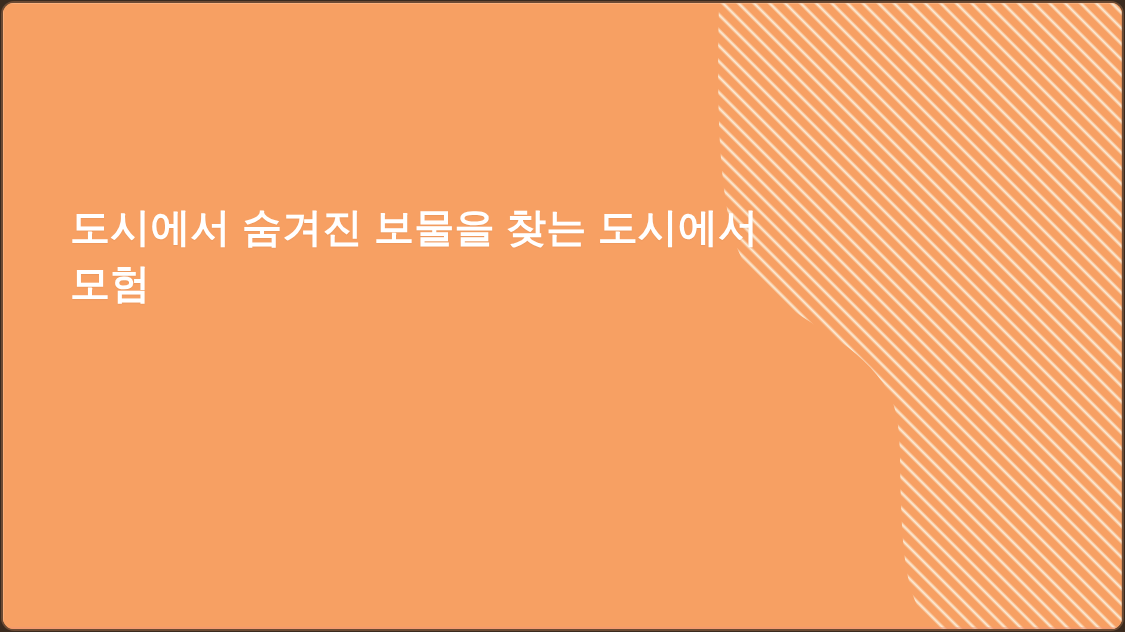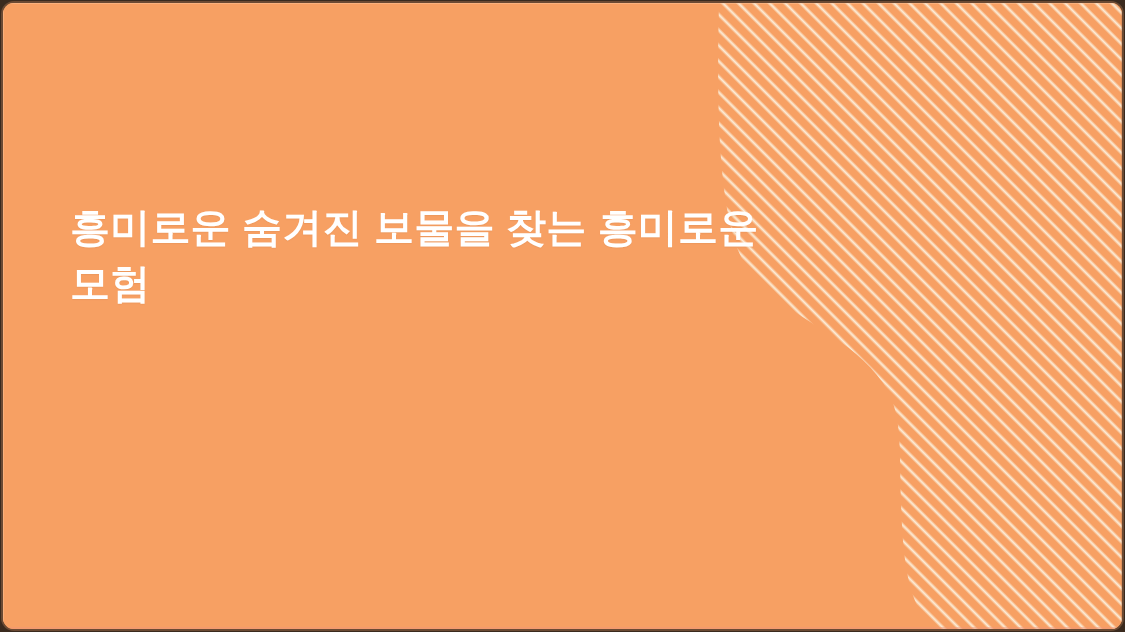--- a/index.html
+++ b/index.html
@@ -81,21 +81,21 @@
 <body>
 
 <div class="canvas">
   <div class="slide">
 
     <div class="slide-bg"></div>
 
     <div class="stripe-panel"></div>
 
     <div class="headline-wrap">
-      <h1 class="headline">흥미로운 숨겨진 보물을 찾는 흥미로운 모험</h1>
+      <h1 class="headline">도시에서 숨겨진 보물을 찾는 도시에서 모험</h1>
     </div>
 
     <div class="edge-top"></div>
     <div class="edge-bottom"></div>
     <div class="edge-left"></div>
     <div class="edge-right"></div>
 
   </div>
 </div>
 

